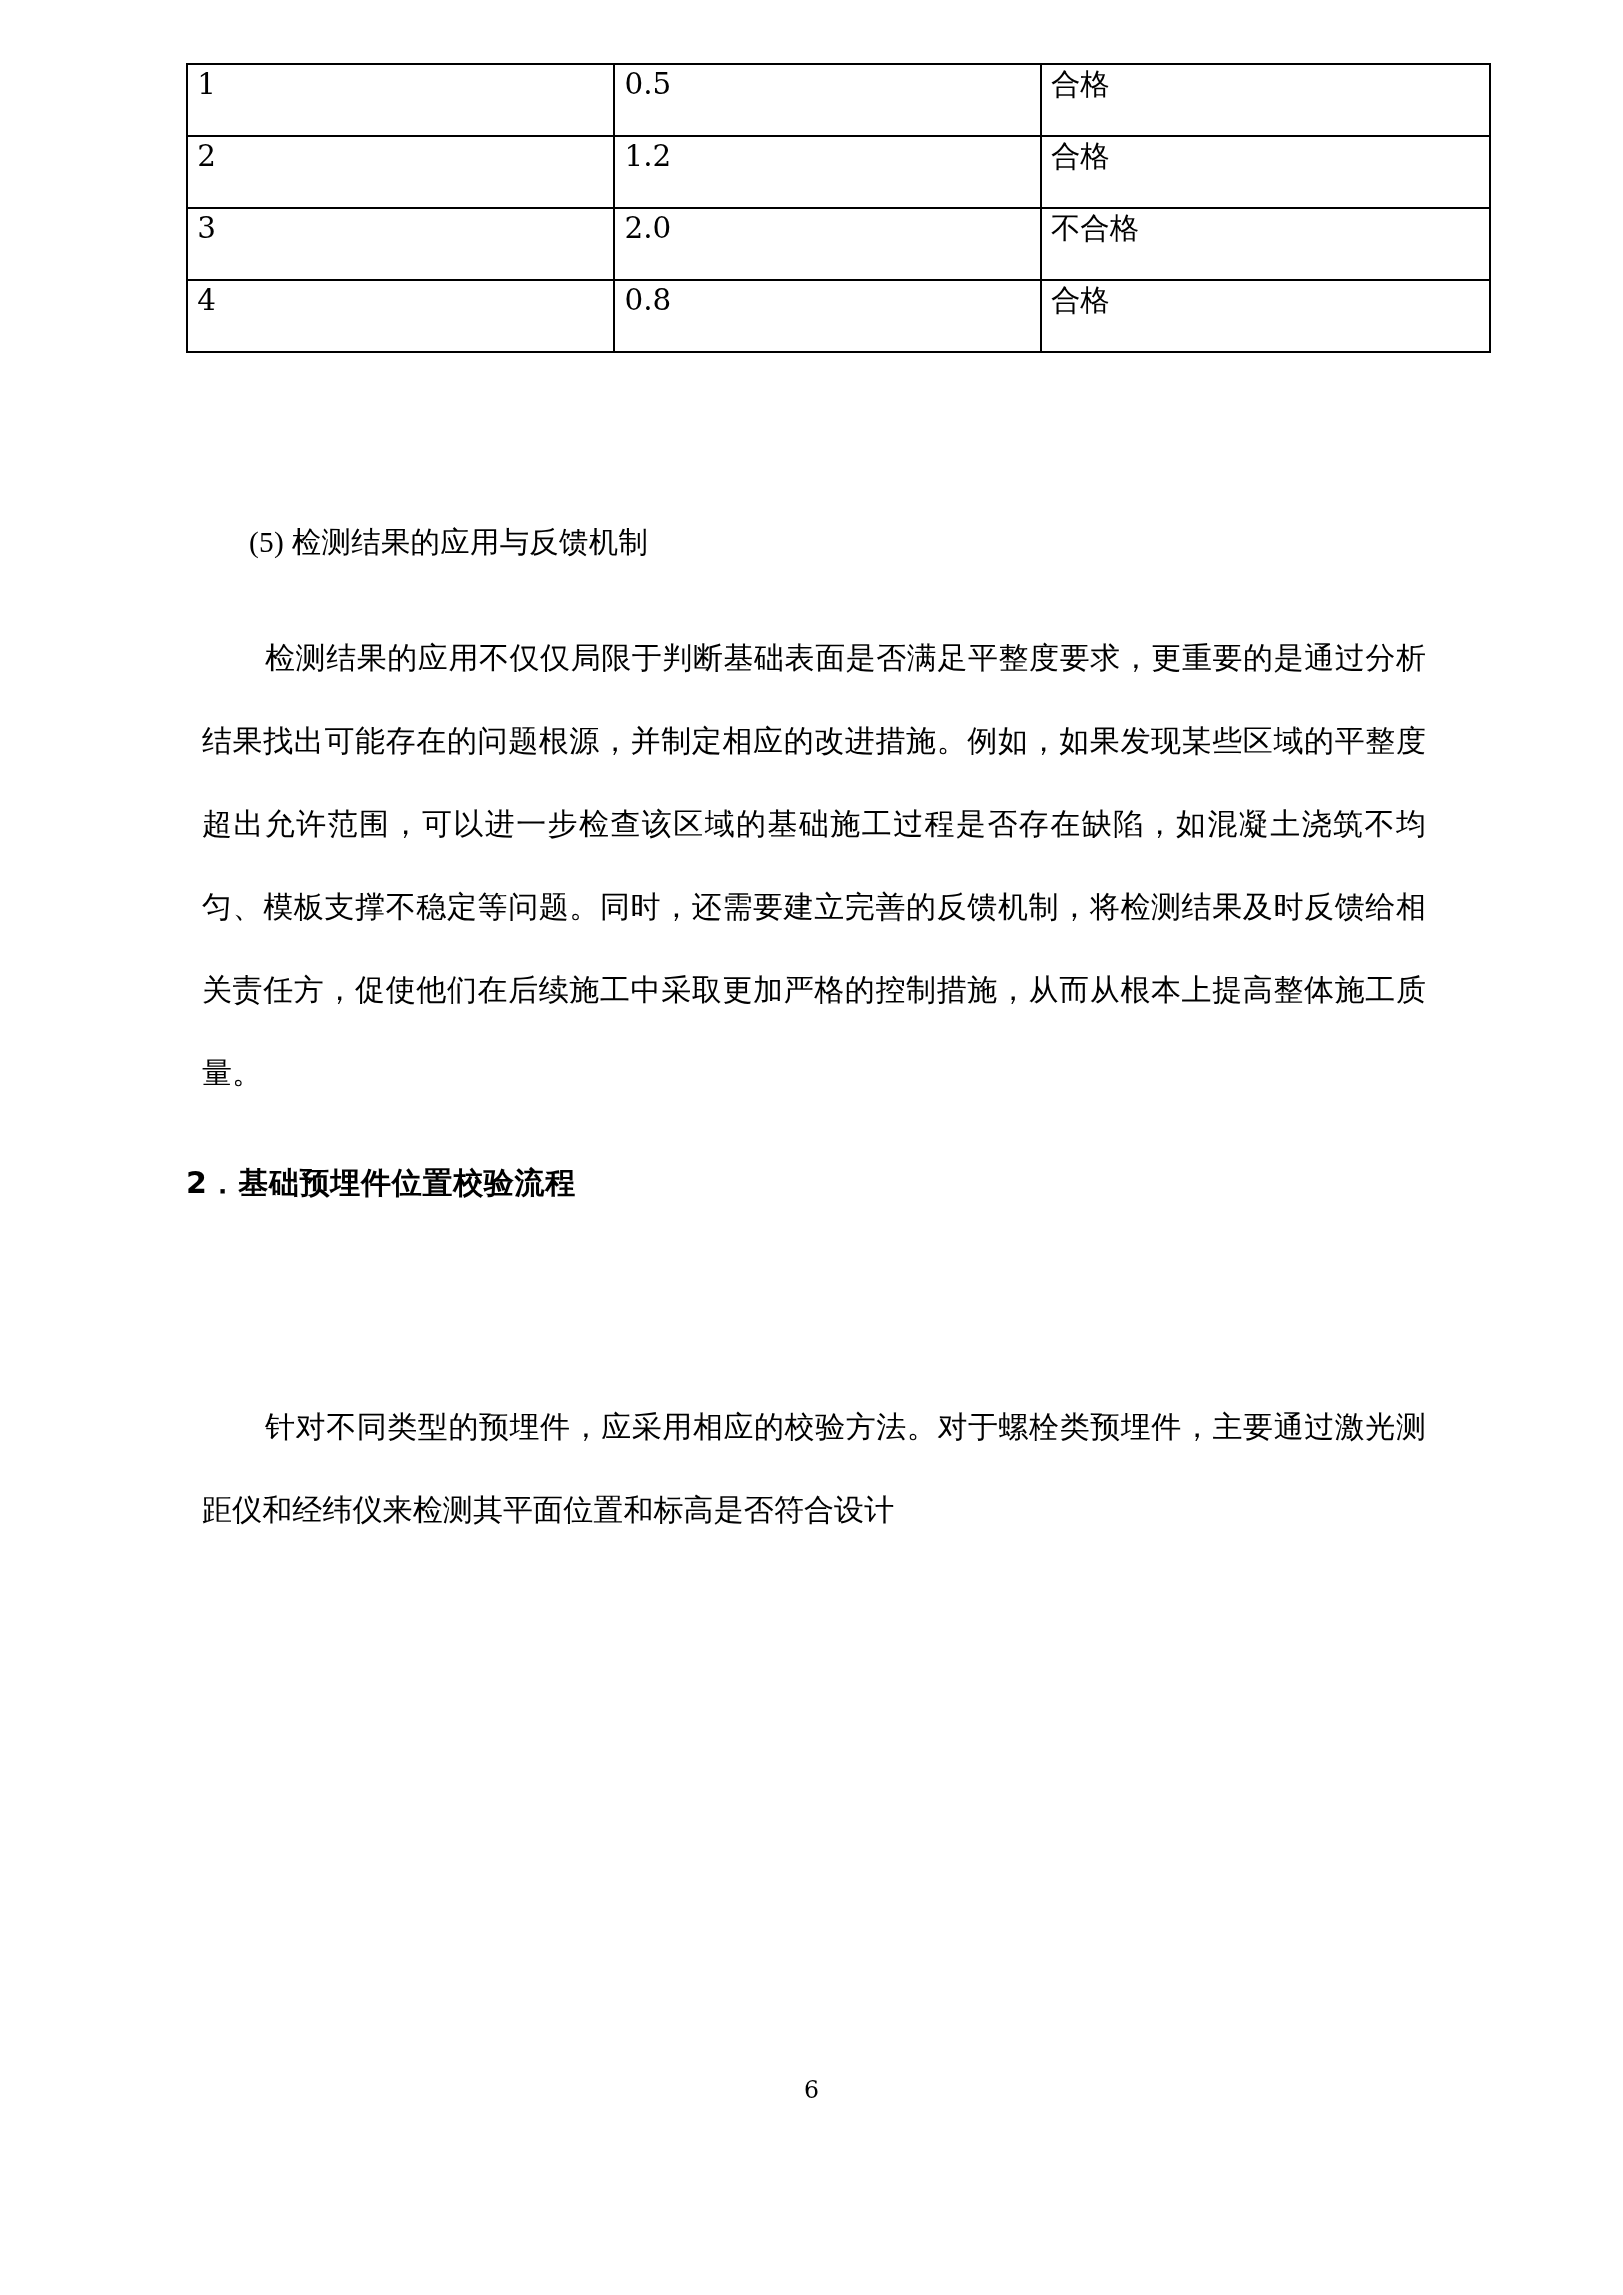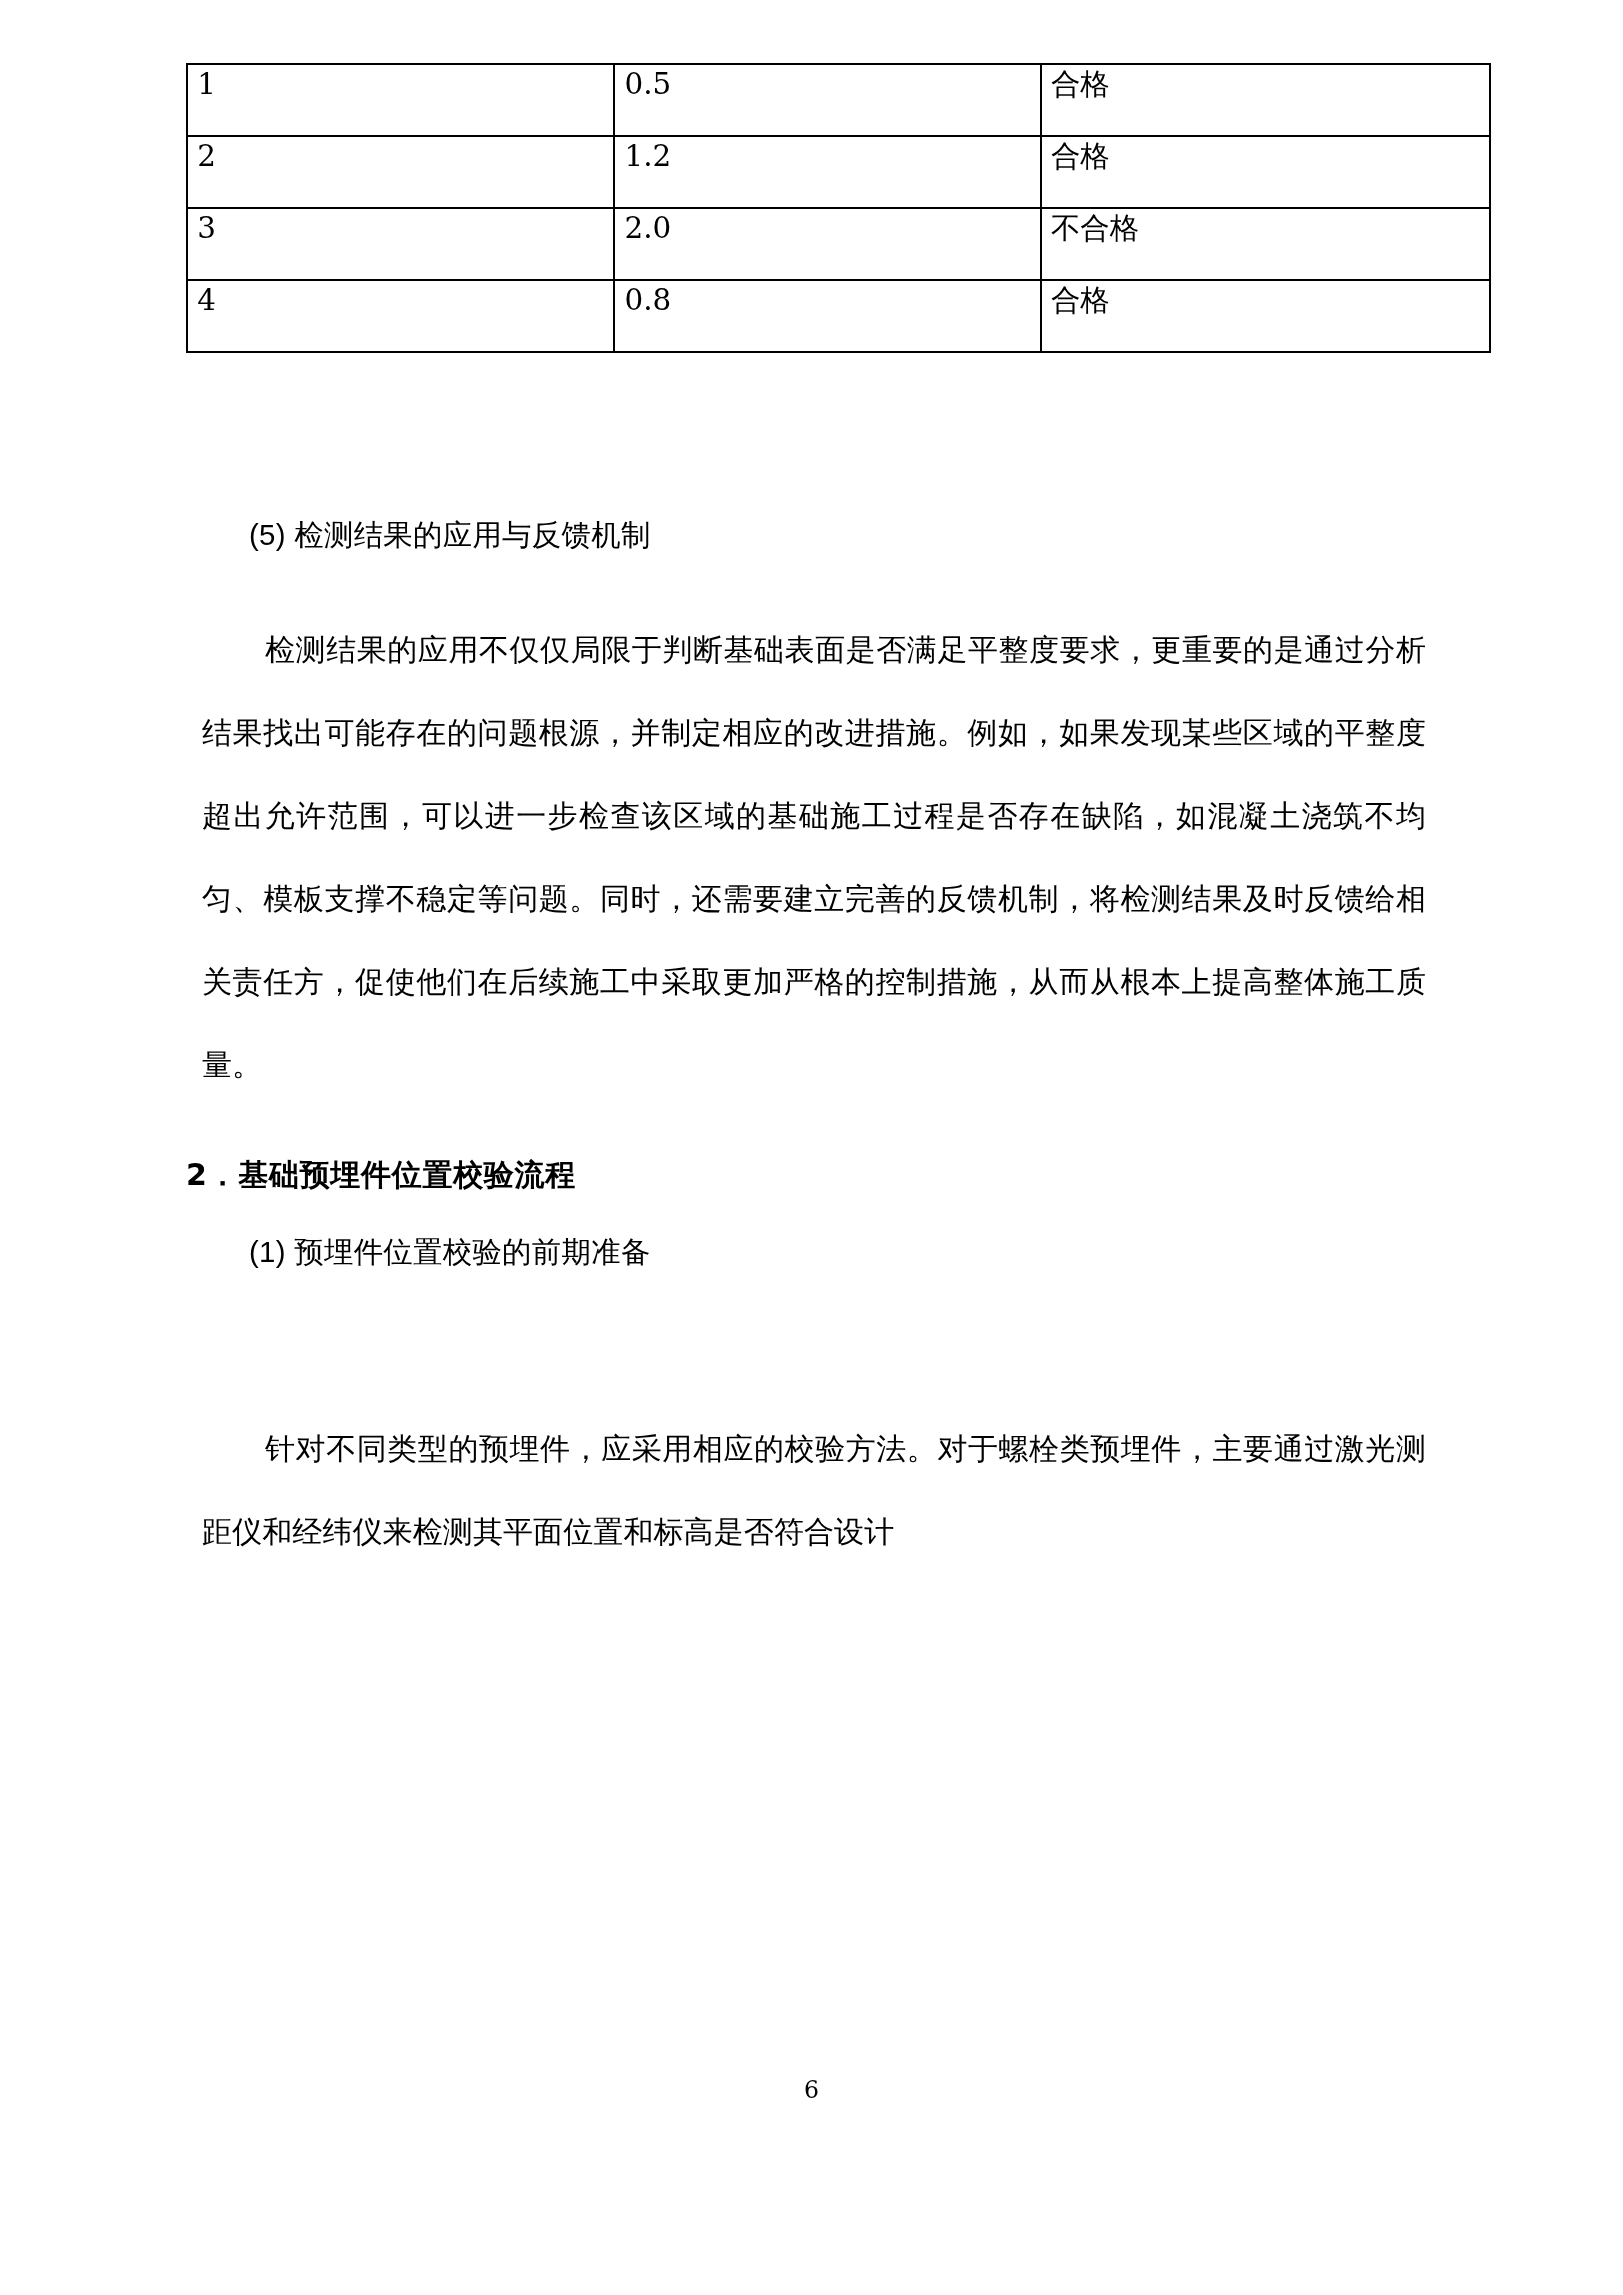--- a/index.html
+++ b/index.html
@@ -51,24 +51,24 @@
   .doc-body {
     position: absolute;
     left: 186px;
     top: 520px;
     width: 1256px;
   }
 
   .sub-heading {
     font-size: 29.4px;
     line-height: 1.0;
-    margin: 0 0 0 0;
+    margin: 8px 0 0 0;
     padding: 0;
     text-indent: 63px;
-    font-family: Liberation Sans, sans-serif;
+    font-family: Liberation Serif, serif;
     letter-spacing: 0.3px;
   }
 
   .para {
     font-size: 30px;
     line-height: 83px;
     margin: 16px;
     padding: 0;
     text-indent: 63px;
     text-align: justify;
@@ -138,21 +138,20 @@
     <div class="gap-md"></div>
 
     <p class="para">检测结果的应用不仅仅局限于判断基础表面是否满足平整度要求，更重要的是通过分析结果找出可能存在的问题根源，并制定相应的改进措施。例如，如果发现某些区域的平整度超出允许范围，可以进一步检查该区域的基础施工过程是否存在缺陷，如混凝土浇筑不均匀、模板支撑不稳定等问题。同时，还需要建立完善的反馈机制，将检测结果及时反馈给相关责任方，促使他们在后续施工中采取更加严格的控制措施，从而从根本上提高整体施工质量。</p>
 
     <div class="gap-sm"></div>
 
     <p class="section-heading">2．基础预埋件位置校验流程</p>
 
     <div class="gap-lg"></div>
 
-    <p class="sub-heading">(1) 预埋件位置校验的前期准备</p>
 
     <div class="gap-md"></div>
 
 
     <div class="gap-sm"></div>
 
 
     <div class="gap-md"></div>
 
     <p class="para">针对不同类型的预埋件，应采用相应的校验方法。对于螺栓类预埋件，主要通过激光测距仪和经纬仪来检测其平面位置和标高是否符合设计</p>

